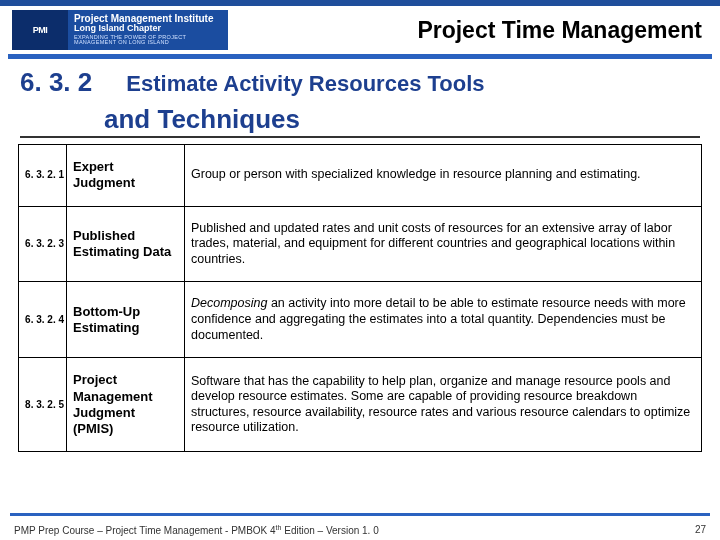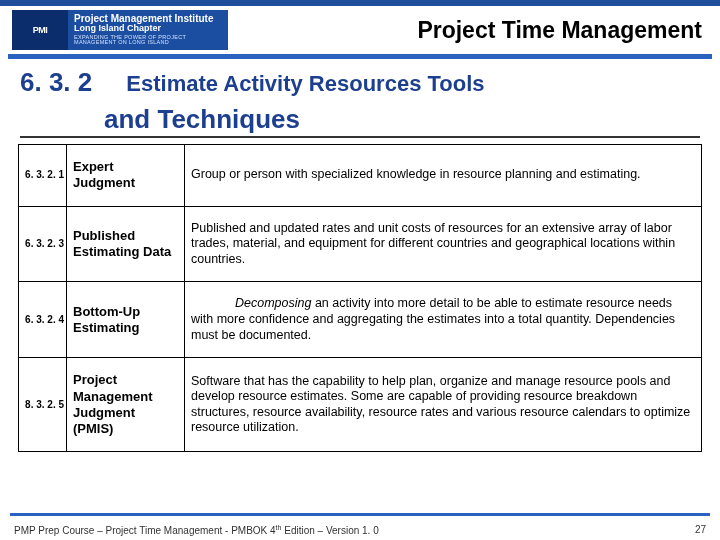--- a/index.html
+++ b/index.html
@@ -28,21 +28,21 @@
 
   
   .tbl-wrap { padding: 0 18px; }
   table { width: 100%; border-collapse: collapse; table-layout: fixed; }
   col.c-num { width: 48px; }
   col.c-name { width: 118px; }
   col.c-desc { }
   td { border: 1px solid #000; padding: 14px 6px; vertical-align: middle; font-size: 12.5px; line-height: 1.25; color: #000; }
   td.num { font-size: 10px; font-weight: bold; text-align: right; padding-left: 4px; padding-right: 2px; }
   td.name { font-size: 13px; font-weight: bold; }
-  td.desc em { font-style: italic; margin-left: 44px; }
+  td.desc em { font-style: italic; }
 
   
   .ftr-bar { position: absolute; left: 0; right: 0; bottom: 24px; height: 3px; background: #2a62c0; margin: 0 10px; }
   .ftr { position: absolute; left: 0; right: 0; bottom: 4px; display: flex; justify-content: space-between; padding: 0 14px; font-size: 10px; color: #333; }
   .ftr sup { font-size: 7px; }
 </style>
 </head>
 <body>
 
 <div class="slide">

